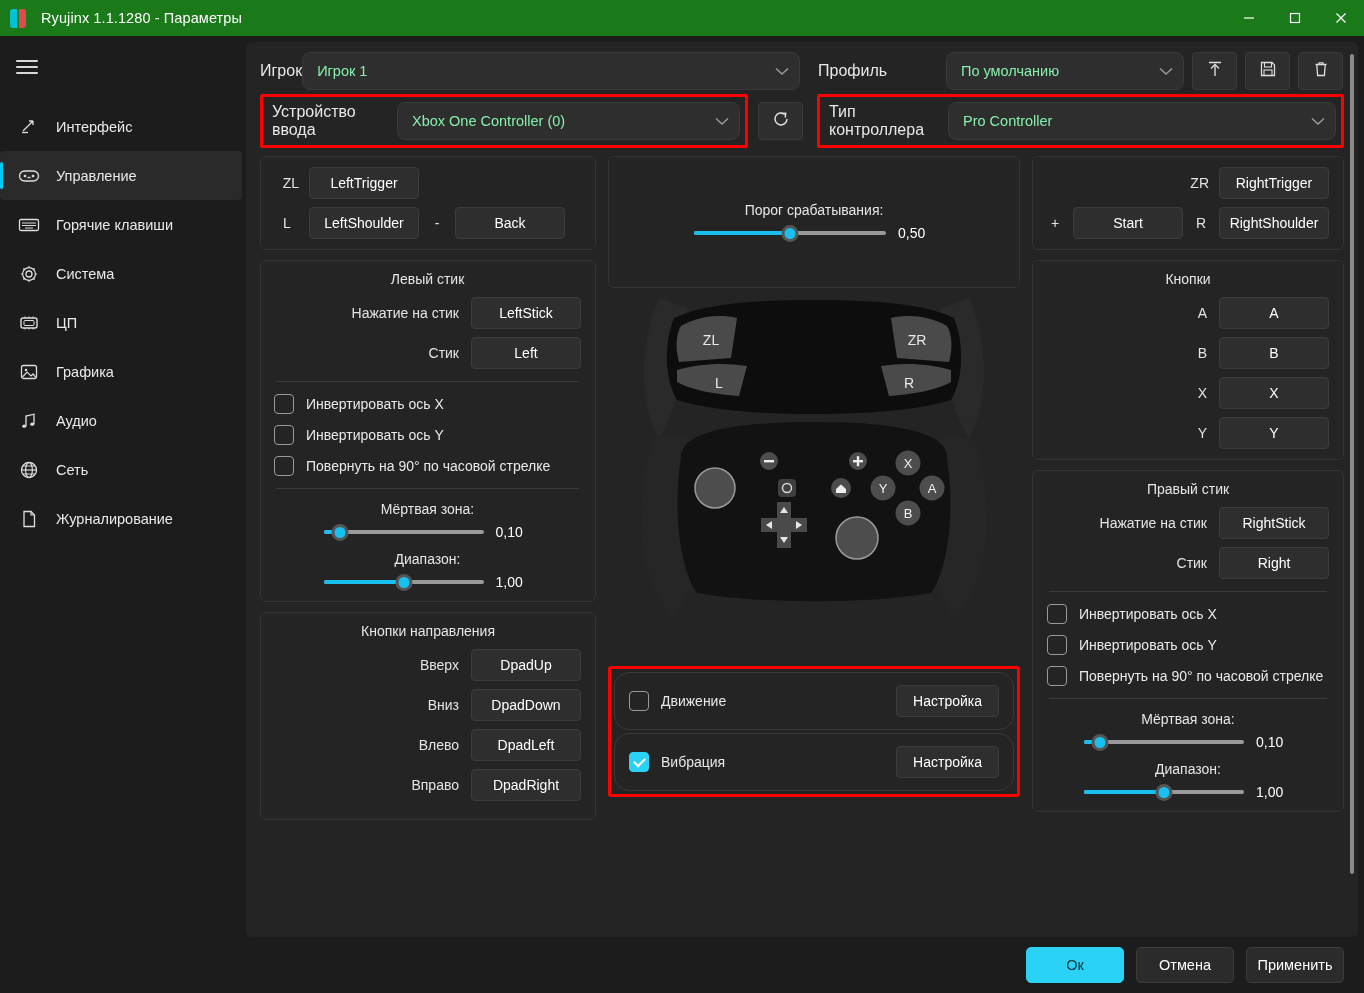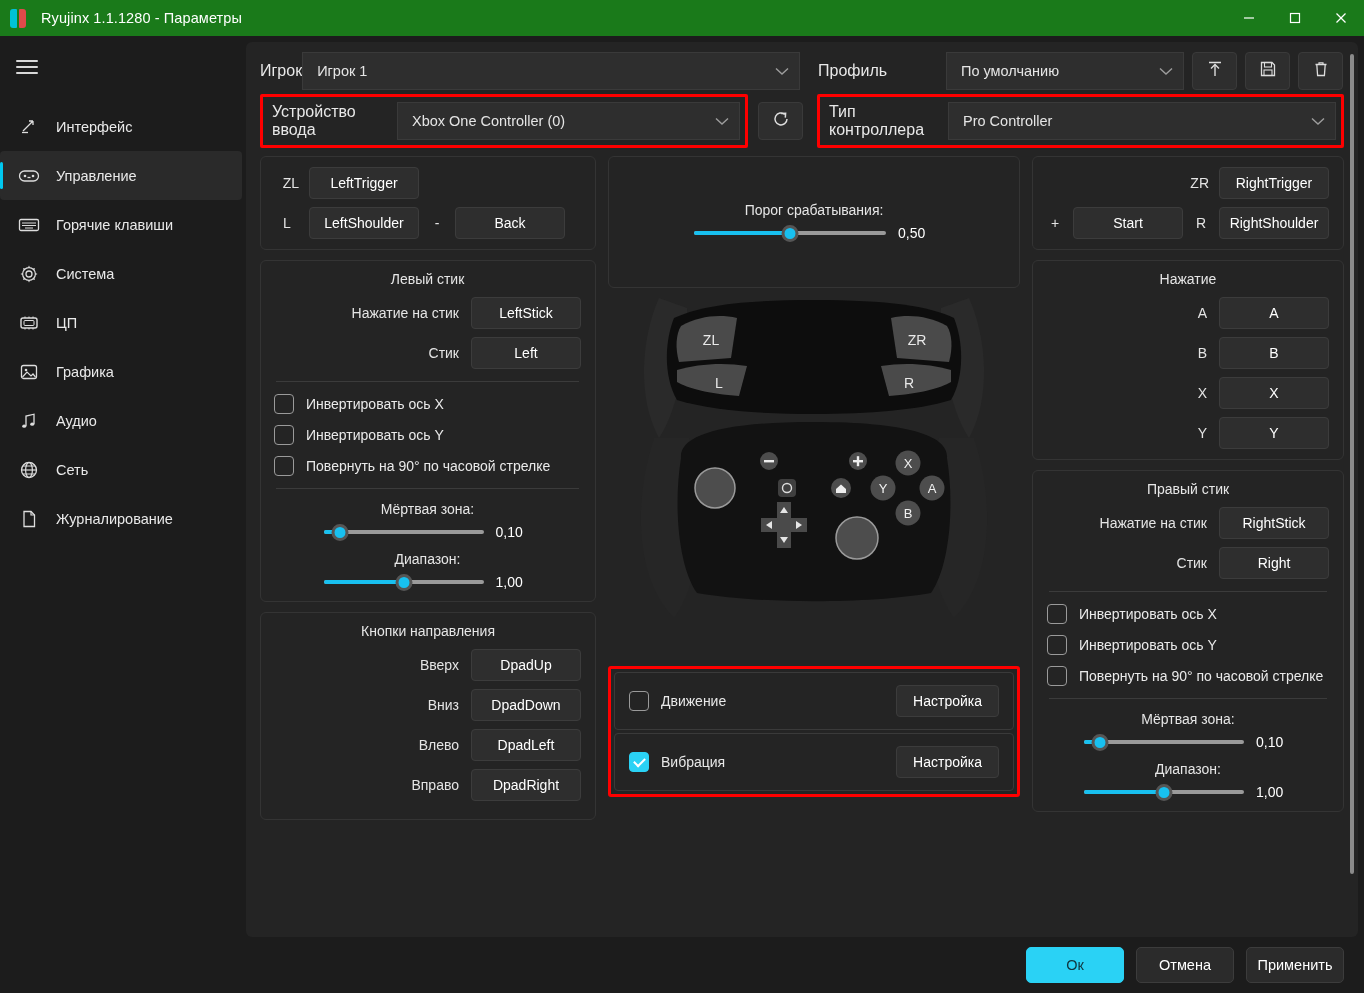--- a/index.html
+++ b/index.html
@@ -50,23 +50,23 @@
     flex: 1; background: #1c1c1c; position: relative;
     display: flex; flex-direction: column;
   }
   .settings-card {
     margin: 6px 8px 0 0; background: #242424; border-radius: 6px;
     flex: 1; overflow: hidden; position: relative;
     display: flex; flex-direction: column;
   }
   .scroll-area { flex: 1; overflow: hidden; position: relative; padding: 10px 14px 0 14px; }
   .combo {
-    background: #2e2e2e; border: 1px solid #3a3a3a; border-radius: 0;
+    background: #2e2e2e; border: 1px solid #3a3a3a; border-radius: 8px;
     height: 38px; display: flex; align-items: center; padding: 0 10px 0 14px;
-    font-size: 14.5px; color: #e5e5e5; position: relative; cursor: default;
+    font-size: 14.5px; color: #86efac; position: relative; cursor: default;
   }
   .combo .caret { margin-left: auto; opacity: .7; }
   .iconbtn {
     width: 45px; height: 38px; background: #2e2e2e; border: 1px solid #3a3a3a;
     border-radius: 4px; display: flex; align-items: center; justify-content: center;
     margin-left: 8px; cursor: default;
   }
   .hl-box { border: 3px solid #ff0000; border-radius: 2px; }
 
   .row1 { display: flex; align-items: center; gap: 0; }
@@ -131,21 +131,21 @@
     background: #18c0f0; border: 3px solid #555; transform: translateX(-50%);
   }
   .sval { font-size: 14px; color: #ffffff; min-width: 36px; }
 
   
   .ctrl-wrap { display: flex; align-items: center; justify-content: center; height: 372px; }
 
   
   .mv-outer { border: 3px solid #ff0000; border-radius: 3px; margin-top: 6px; }
   .mv-panel {
-    background: #242424; border: 1px solid #3a3a3a; border-radius: 4px;
+    background: #242424; border: 1px solid #3a3a3a; border-radius: 15px;
     display: flex; align-items: center; padding: 12px 14px; margin: 3px;
   }
   .mv-panel .ctext { font-size: 14px; margin-left: 12px; }
   .cfgbtn {
     margin-left: auto; background: #2e2e2e; border: 1px solid #3c3c3c; border-radius: 4px;
     height: 32px; padding: 0 16px; display: flex; align-items: center;
     font-size: 14px; color: #ffffff; cursor: default;
   }
 
   
@@ -573,21 +573,21 @@
               </div>
               <div class="bindrow" style="justify-content:flex-end;gap:10px;margin-bottom:0;">
                 <div class="bl" style="flex:0 0 16px;padding-right:0;text-align:center;">+</div>
                 <div class="keybtn">Start</div>
                 <div class="bl" style="flex:0 0 16px;padding-right:0;text-align:center;">R</div>
                 <div class="keybtn">RightShoulder</div>
               </div>
             </div>
 
             <div class="panel" style="margin-top:10px;">
-              <div class="panel-title">Нажатие</div>
+              <div class="panel-title">Кнопки</div>
               <div class="bindrow">
                 <div class="bl">A</div>
                 <div class="keybtn">A</div>
               </div>
               <div class="bindrow">
                 <div class="bl">B</div>
                 <div class="keybtn">B</div>
               </div>
               <div class="bindrow">
                 <div class="bl">X</div>

